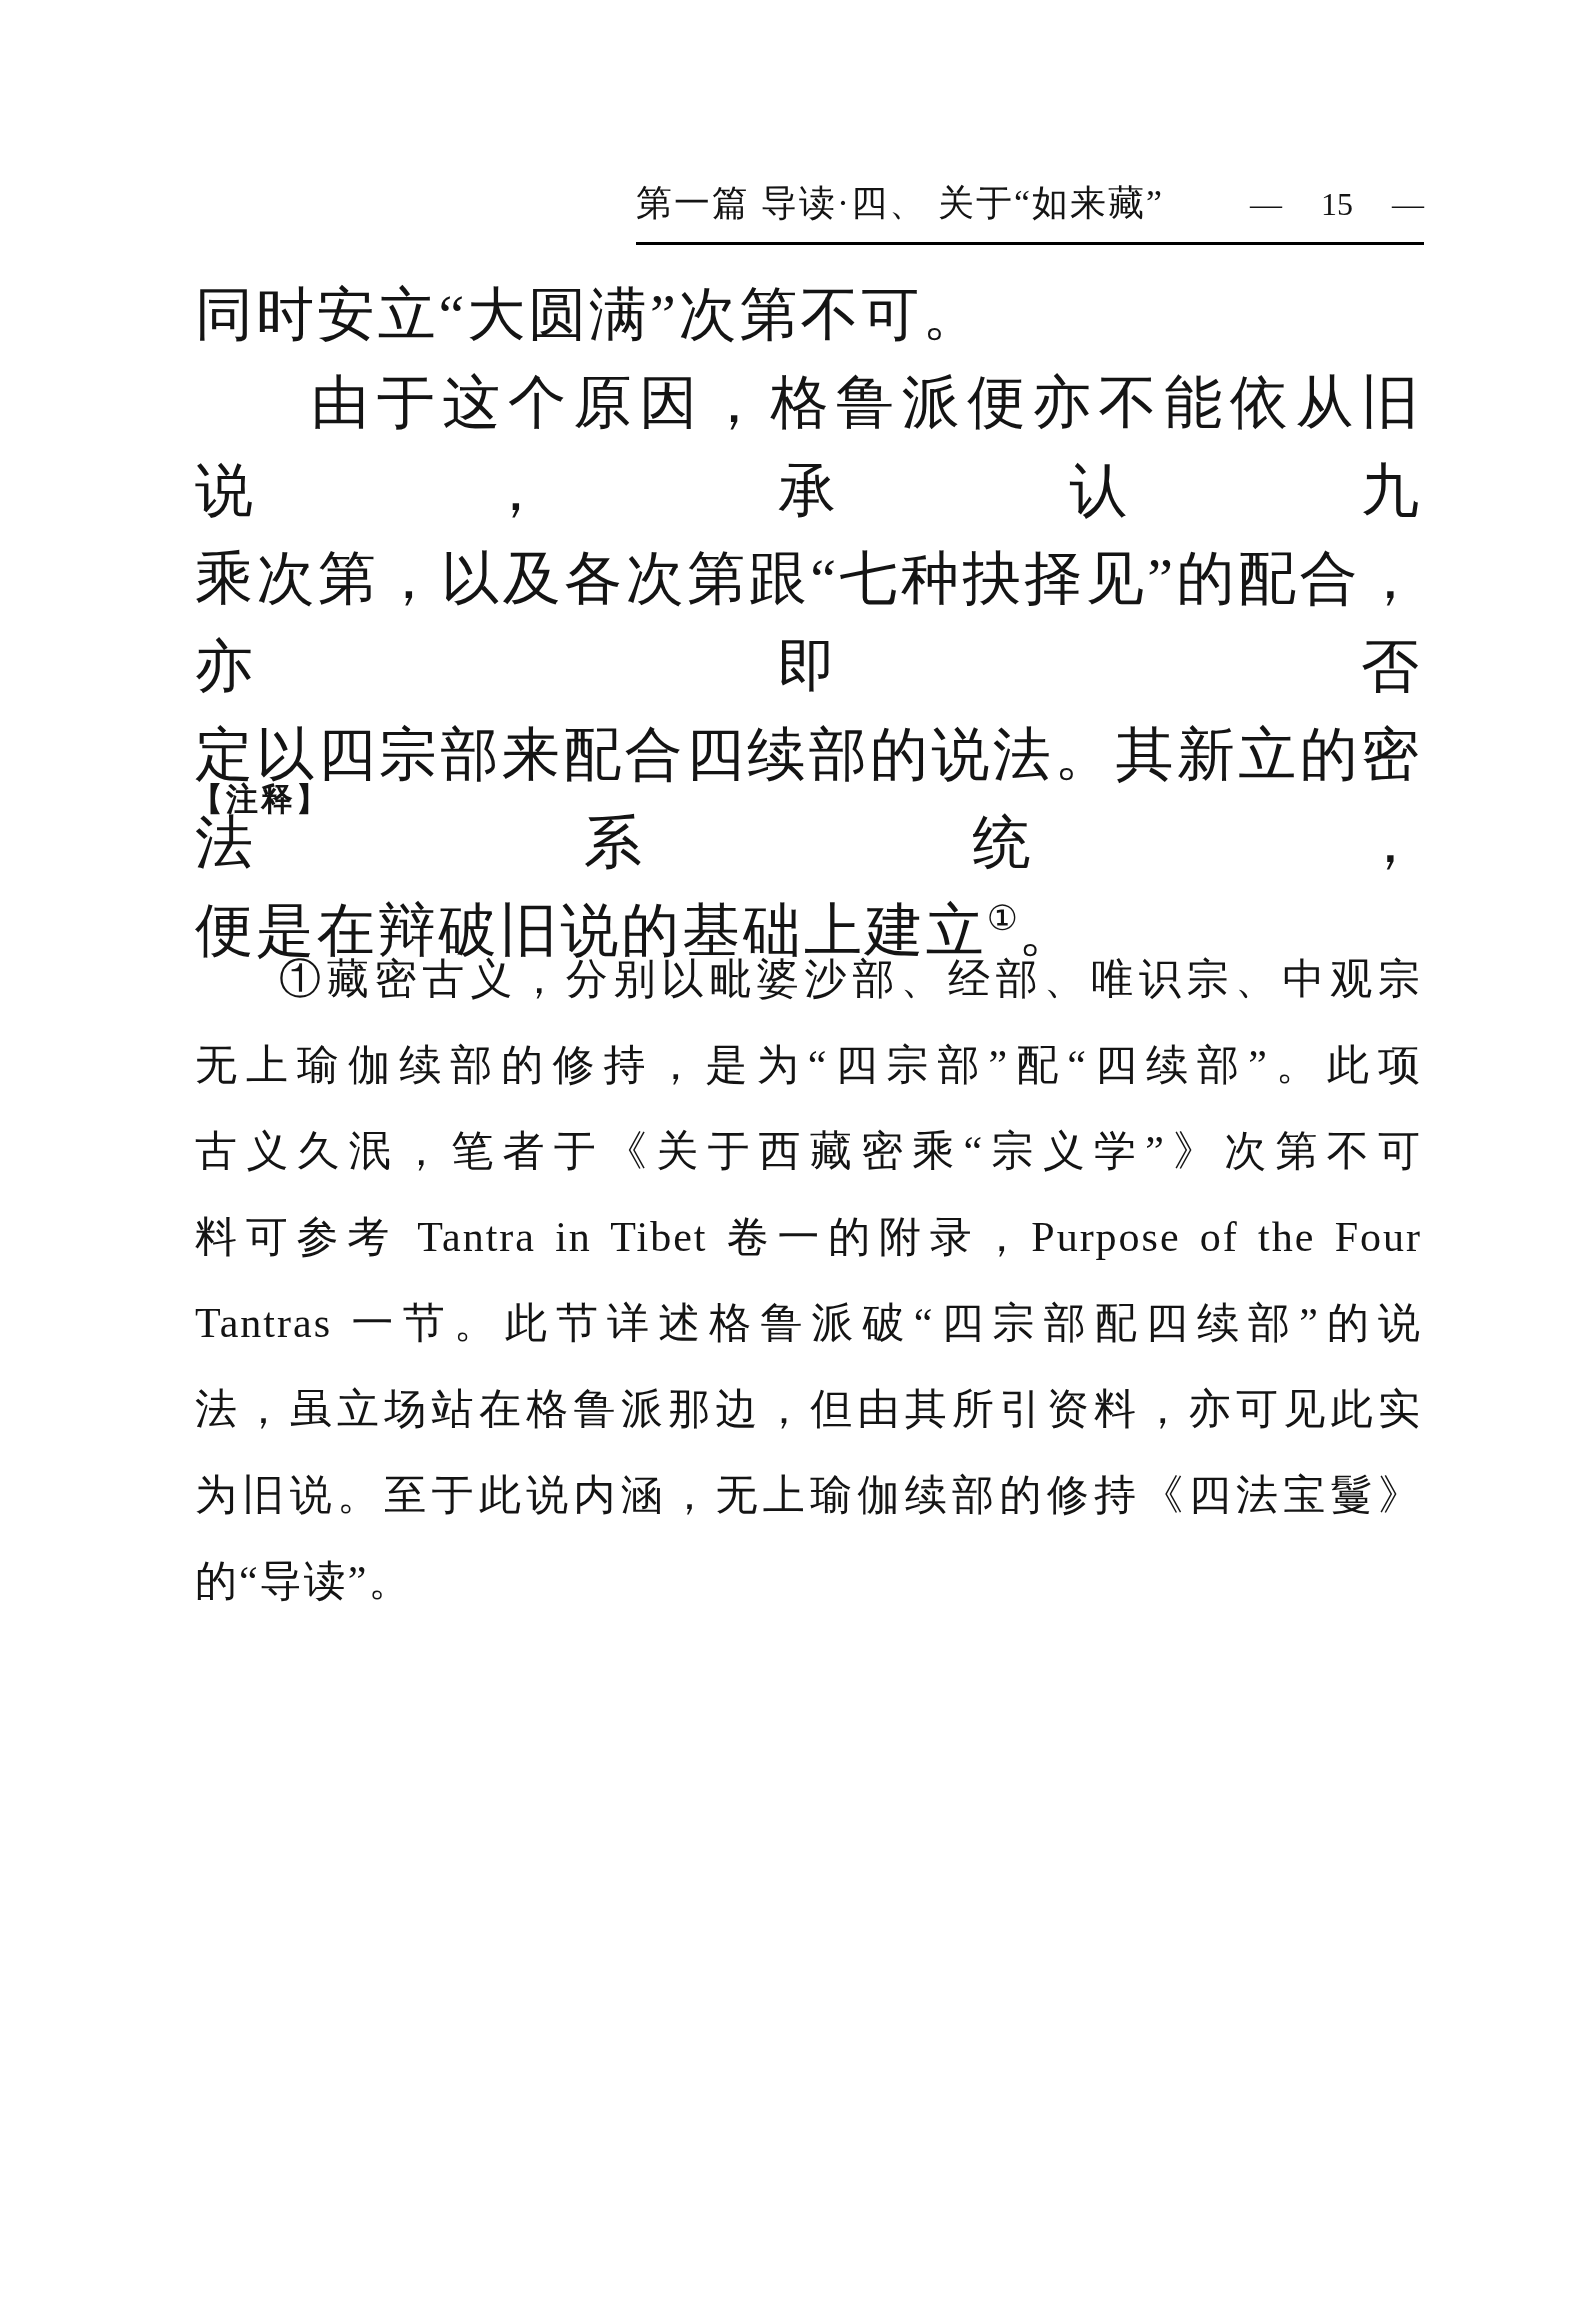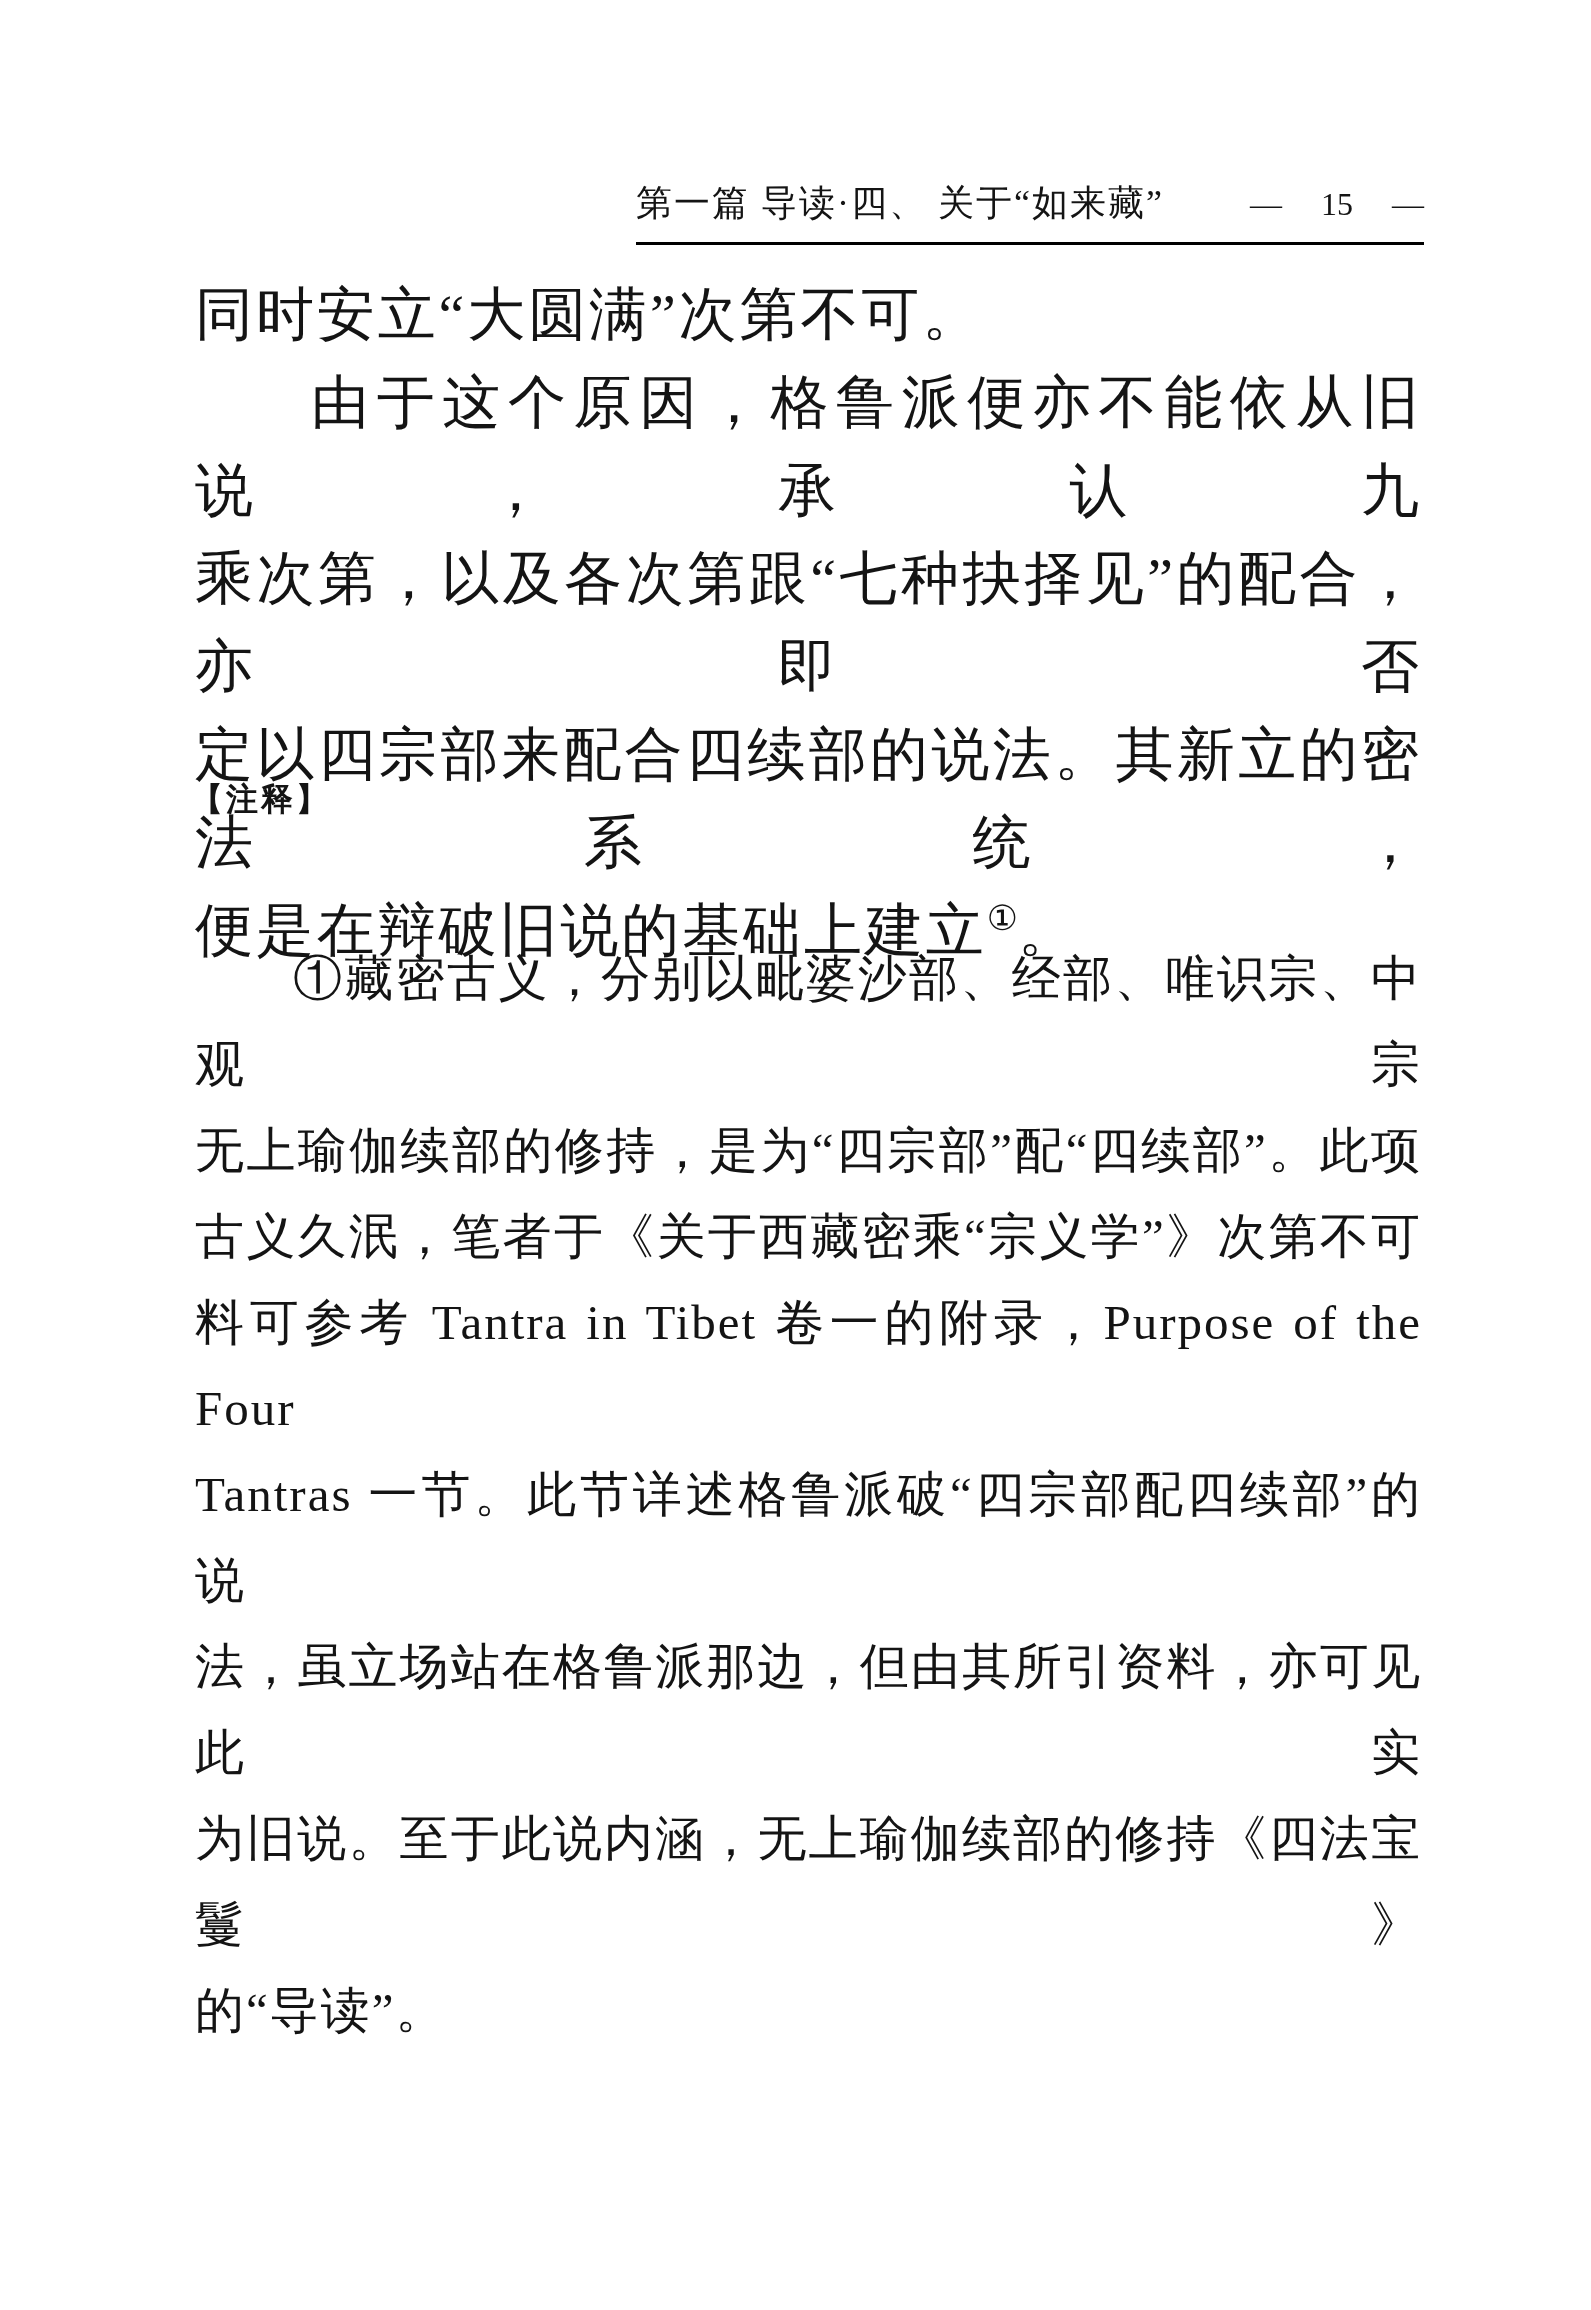--- a/index.html
+++ b/index.html
@@ -65,21 +65,21 @@
     font-size: 32px;
     font-weight: 700;
     letter-spacing: 2.9px;
   }
   
   .footnote {
     position: absolute;
     left: 195px;
     top: 936px;
     width: 1227px;
-    font-size: 49px;
+    font-size: 42px;
     line-height: 86px;
     letter-spacing: 2px;
   }
 </style>
 </head>
 <body>
 
 <div class="page">
 
   <div class="running-header">

